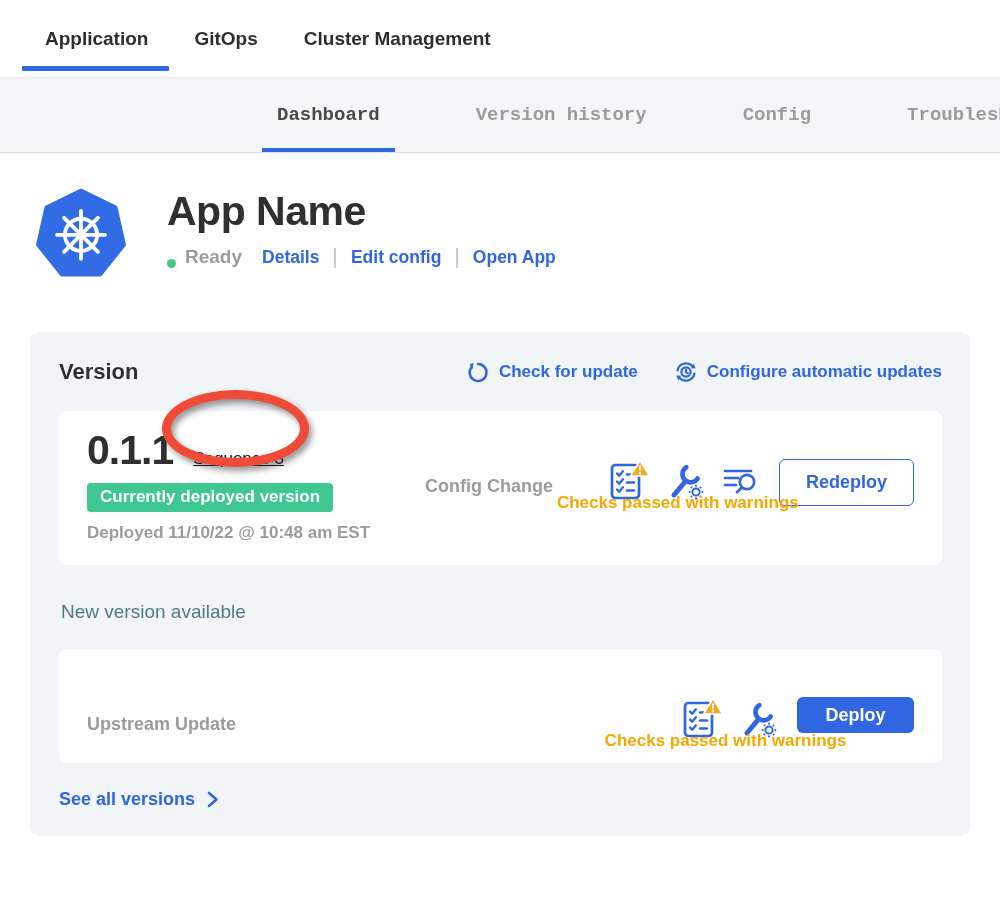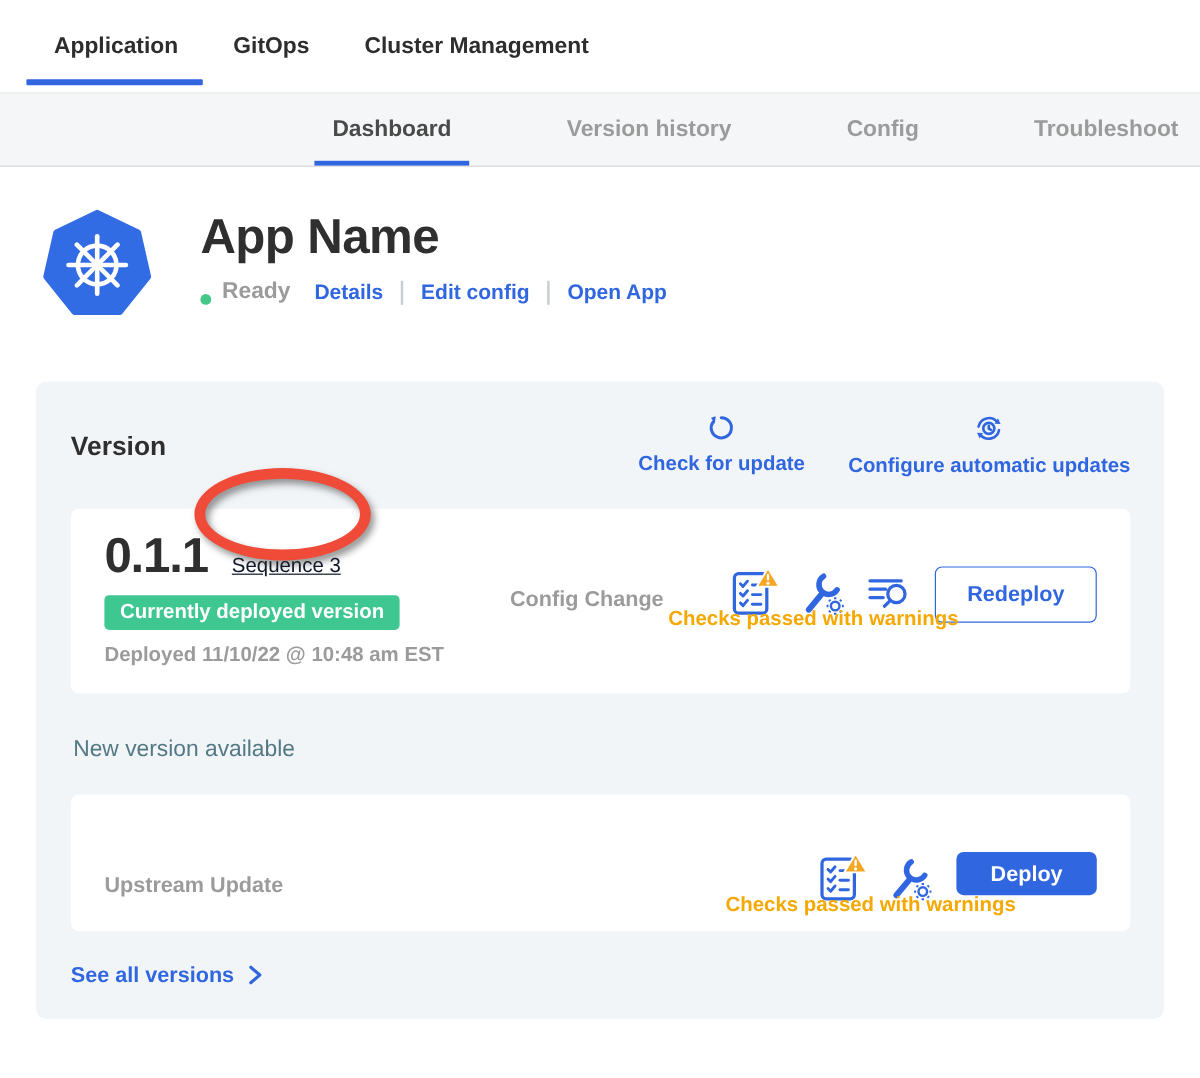--- a/index.html
+++ b/index.html
@@ -10,41 +10,41 @@
     font-family: "Liberation Sans", "DejaVu Sans", sans-serif;
     color: #2f2f2f;
   }
 
   
   .topnav { height: 77px; display: flex; align-items: center; padding-left: 45px; gap: 46px; background: #fff; }
   .topnav-item { position: relative; font-size: 19px; font-weight: 700; color: #2d2d2d; cursor: pointer; line-height: 23px; }
   .topnav-item.active::after { content: ""; position: absolute; left: -23px; right: -21px; top: calc(100% + 16px); height: 4.5px; background: #3066e0; border-radius: 1px; }
 
   
-  .subnav { height: 62px; background: #f4f6f7; border-top: 1px solid #e9ebec; border-bottom: 1px solid #d7dbde; display: flex; align-items: stretch; padding-left: 262px; gap: 66px; }
+  .subnav { height: 76px; background: #f4f6f7; border-top: 1px solid #e9ebec; border-bottom: 1px solid #d7dbde; display: flex; align-items: stretch; padding-left: 262px; gap: 66px; font-family: Liberation Mono, monospace; }
   .subnav-item { display: flex; align-items: center; padding: 0 15px; font-size: 19px; font-weight: 600; color: #9b9b9b; border-top: 4px solid transparent; border-bottom: 4px solid transparent; cursor: pointer; white-space: nowrap; }
   .subnav-item.active { color: #4a4a4a; font-weight: 700; border-bottom-color: #3066e0; }
 
   
   .app-header { display: flex; padding: 33px 0 0 35px; }
   .app-logo { width: 92px; height: 94px; flex-shrink: 0; }
   .title-block { margin-left: 40px; padding-top: 2px; }
   .app-title { font-size: 41px; font-weight: 800; color: #2f2f2f; letter-spacing: -0.5px; line-height: 46px; }
   .status-row { display: flex; align-items: flex-end; margin-top: 12px; }
   .status-dot { width: 9px; height: 9px; border-radius: 50%; background: #44c789; margin-right: 9px; }
   .status-text { font-size: 19px; font-weight: 600; color: #9b9b9b; margin-right: 20px; }
   .hdr-link { font-size: 17.5px; font-weight: 700; color: #3066e0; cursor: pointer; white-space: nowrap; }
   .sep { width: 1.5px; height: 20px; background: #c8ccd0; margin: 0 15px; }
 
   
   .version-card { margin: 52px 30px 0 30px; background: #f2f5f8; border-radius: 9px; padding: 27px 28px 26px 29px; }
   .card-head { display: flex; align-items: center; }
   .card-title { font-size: 22px; font-weight: 700; color: #2f2f2f; flex: 1; }
   .head-links { display: flex; gap: 36px; }
-  .head-link { display: flex; align-items: center; gap: 9px; font-size: 17px; font-weight: 700; color: #3066e0; white-space: nowrap; cursor: pointer; flex-direction: column; }
+  .head-link { display: flex; align-items: center; gap: 9px; font-size: 17px; font-weight: 700; color: #3066e0; white-space: nowrap; cursor: pointer; }
 
   .vcard { background: #fff; border-radius: 7px; margin-top: 26px; padding: 18px 28px 22px 28px; display: flex; align-items: flex-start; }
   .v-left { width: 338px; flex-shrink: 0; }
   .v-line { display: flex; align-items: baseline; }
   .v-num { font-size: 41px; font-weight: 800; color: #2f2f2f; line-height: 42px; letter-spacing: -1px; }
   .v-seq { font-size: 17px; font-weight: 500; color: #0f172a; margin-left: 20px; text-decoration: underline; }
   .v-badge { display: inline-block; background: #3fc792; color: #fff; font-size: 17px; font-weight: 700; padding: 4px 13px 5px; border-radius: 4px; margin-top: 12px; }
   .v-meta { font-size: 17px; font-weight: 600; color: #9b9b9b; margin-top: 11px; }
   .v-meta.rel { margin-top: 16px; }
   .v-meta.nochange { margin-top: 14px; }

